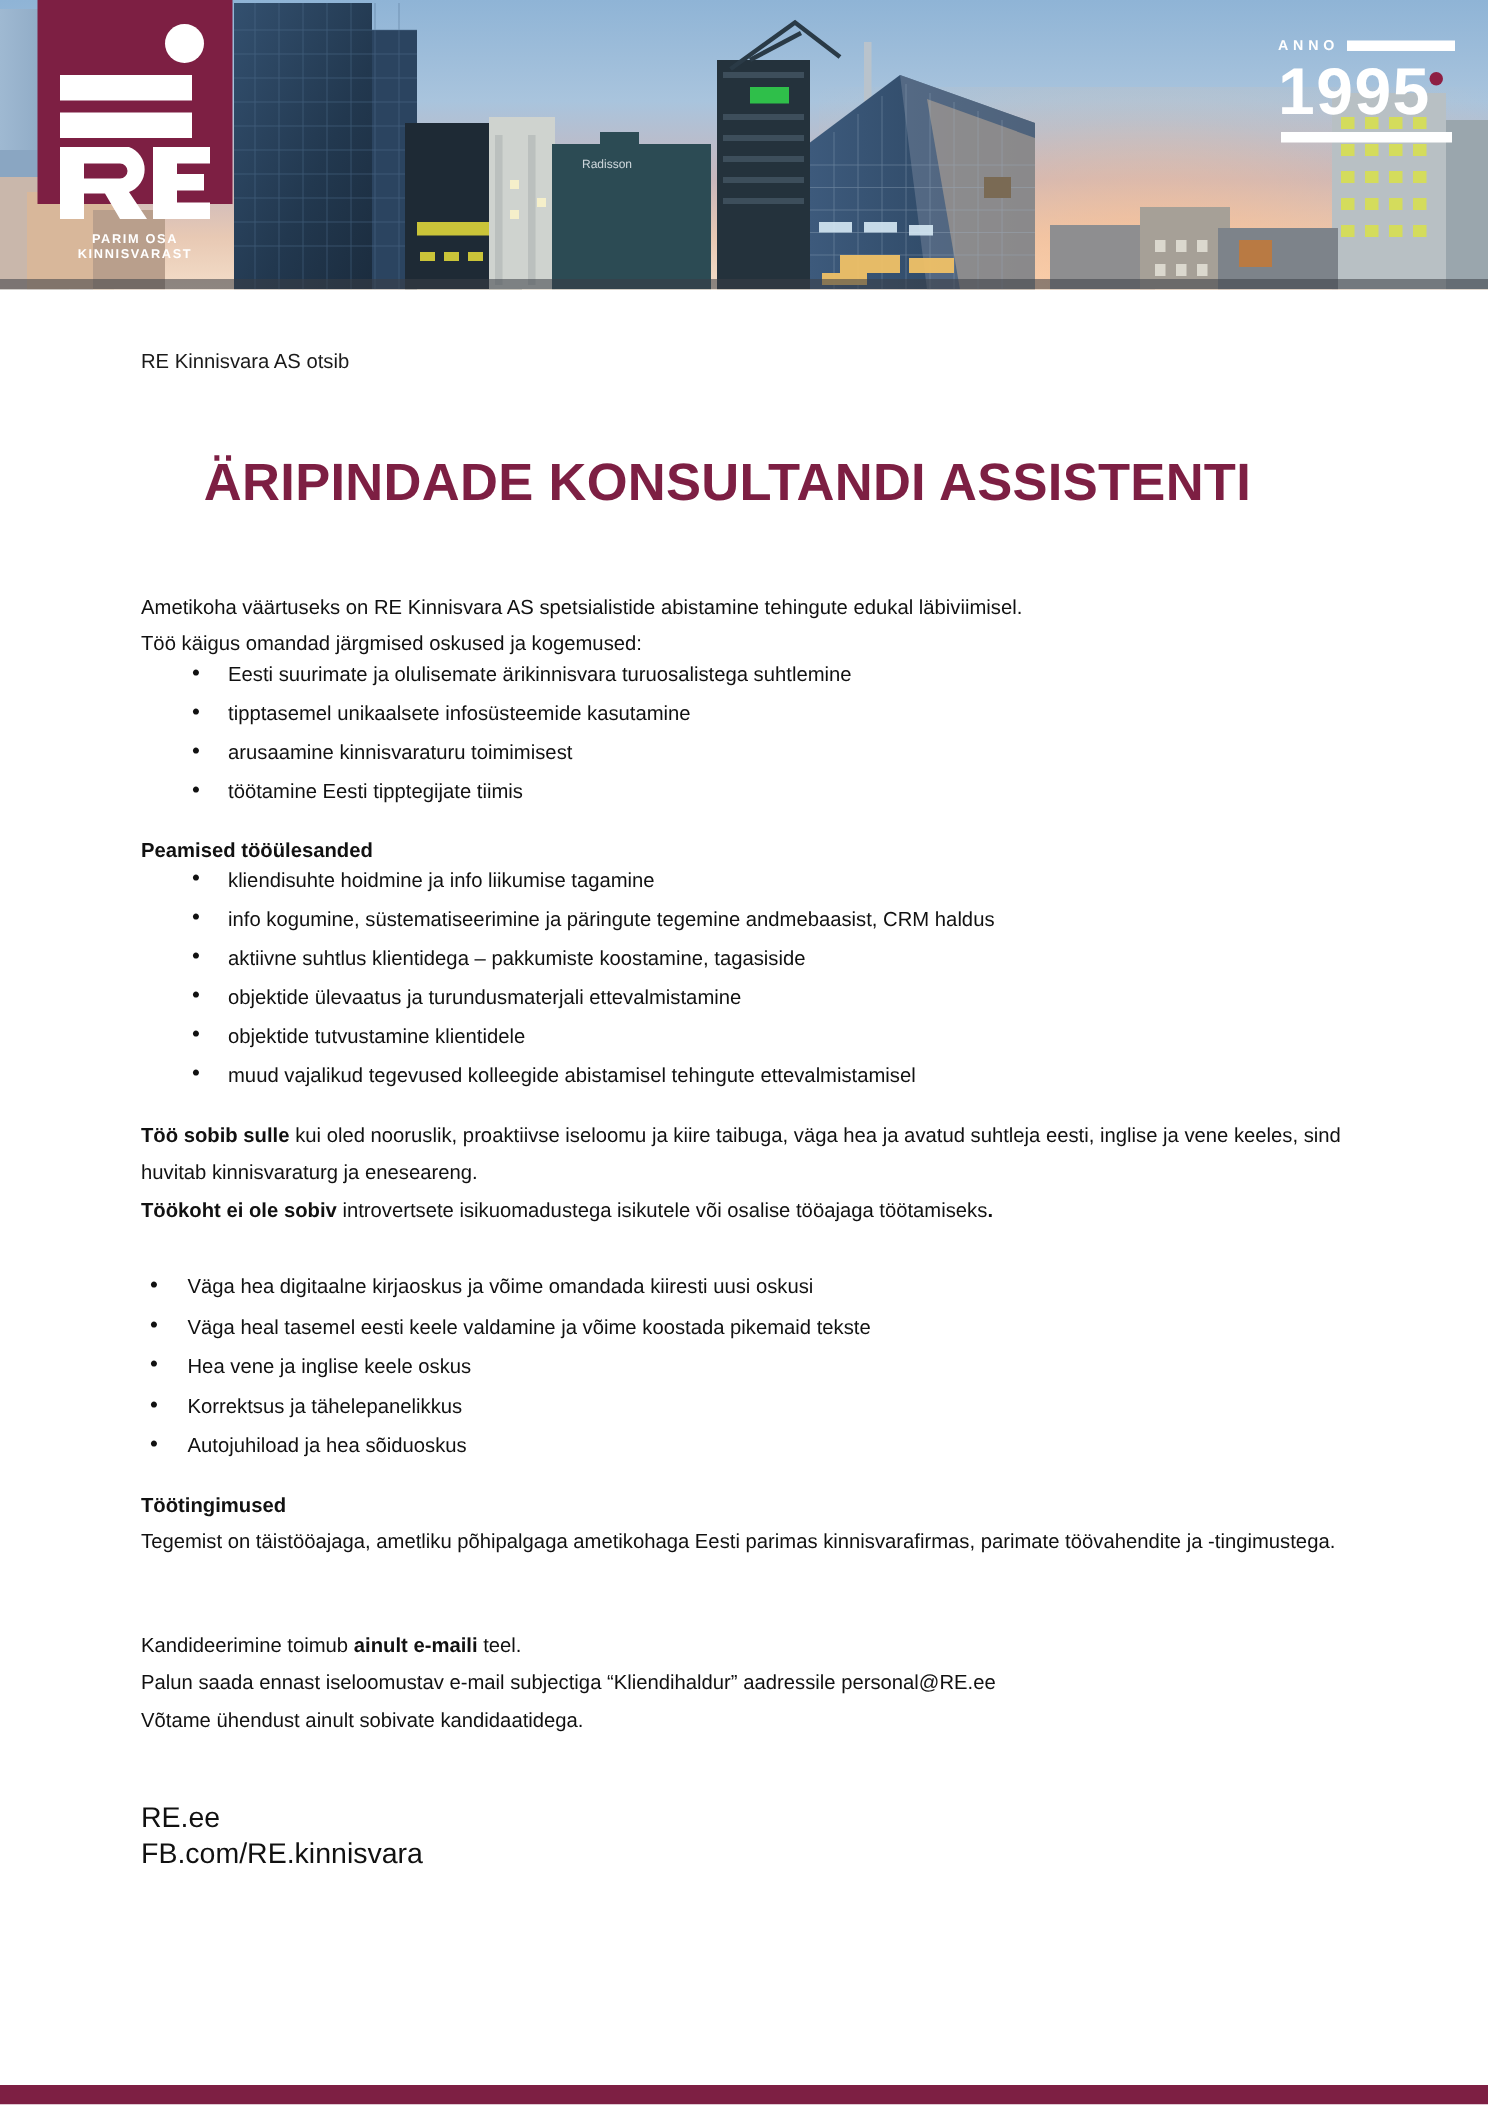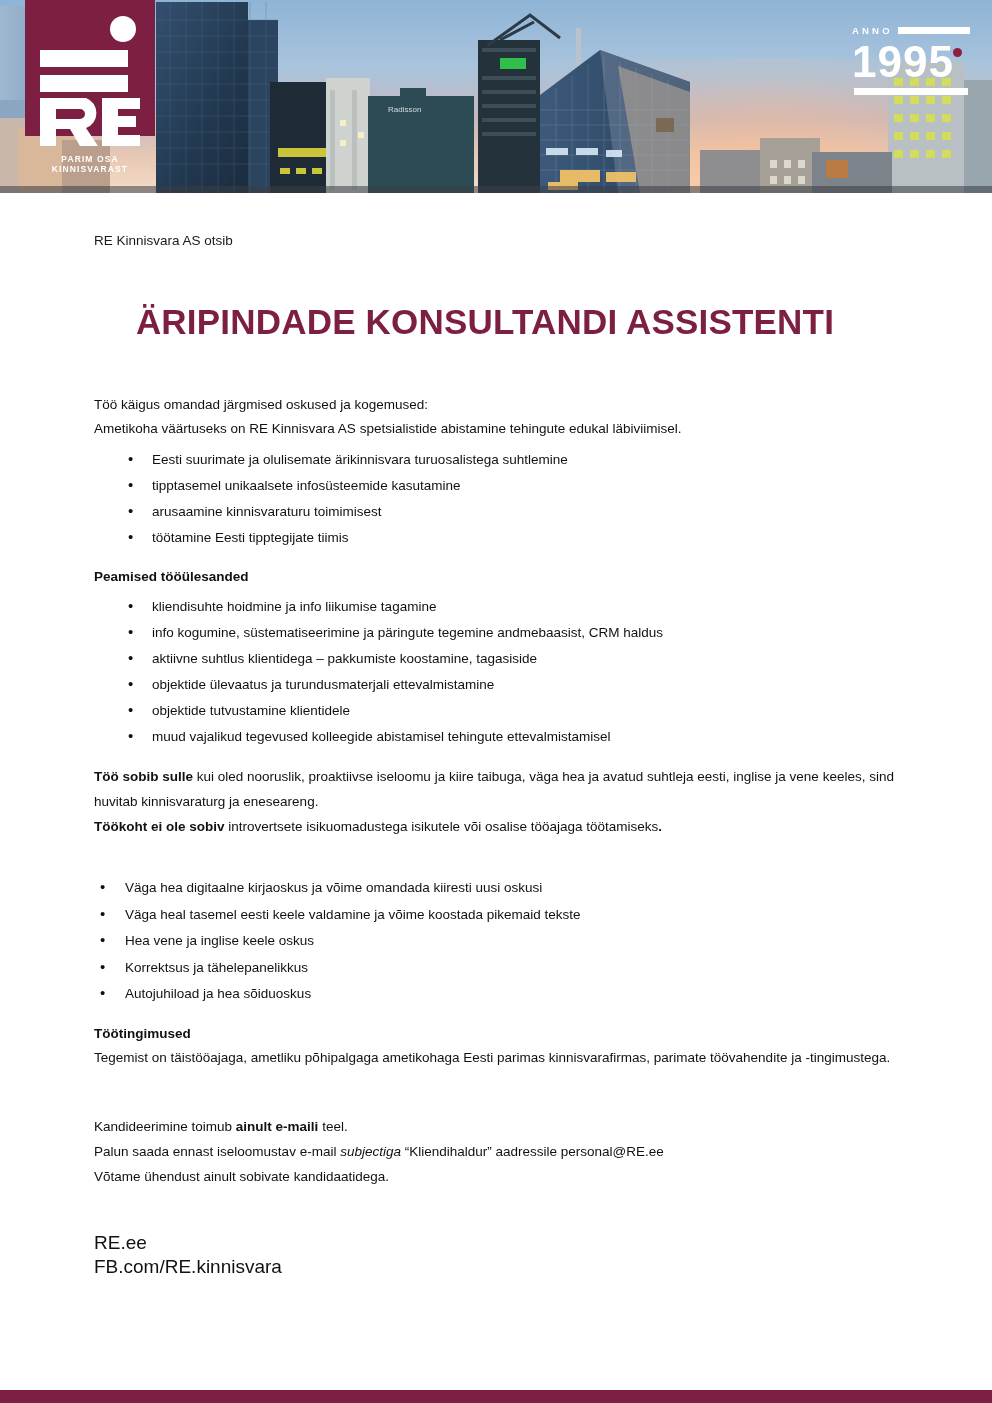--- a/index.html
+++ b/index.html
@@ -189,26 +189,26 @@
     line-height: 25px;
     margin: 0;
   }
   .sec-head {
     font-size: 13.5px;
     font-weight: bold;
     line-height: 23px;
     margin: 0;
   }
   .u { text-decoration: underline; }
-  .i { font-style: italic; }
+  .i { }
   .b { font-weight: bold; }
 
   ul.blist {
     list-style: none;
-    margin: 10px 0 0 0;
+    margin: 0 0 0 0;
     padding: 0;
   }
   ul.blist li {
     position: relative;
     font-size: 13.5px;
     line-height: 17px;
     padding: 0 0 9px 58px;
   }
   ul.blist li::before {
     content: "\2022";
@@ -448,22 +448,22 @@
   </div>
 </div>
 
 <div class="content">
 
   <div class="eyebrow">RE Kinnisvara AS otsib</div>
 
   <h1 class="doc-title">ÄRIPINDADE KONSULTANDI ASSISTENTI</h1>
 
   <div class="intro">
+    <div>Ametikoha väärtuseks on RE Kinnisvara AS spetsialistide abistamine tehingute edukal läbiviimisel.</div>
     <div>Töö käigus omandad järgmised oskused ja kogemused:</div>
-    <div>Ametikoha väärtuseks on RE Kinnisvara AS spetsialistide abistamine tehingute edukal läbiviimisel.</div>
   </div>
 
   <ul class="blist">
     <li>Eesti suurimate ja olulisemate ärikinnisvara turuosalistega suhtlemine</li>
     <li>tipptasemel unikaalsete infosüsteemide kasutamine</li>
     <li>arusaamine kinnisvaraturu toimimisest</li>
     <li>töötamine Eesti tipptegijate tiimis</li>
   </ul>
 
   <div class="gap-sm"></div>

